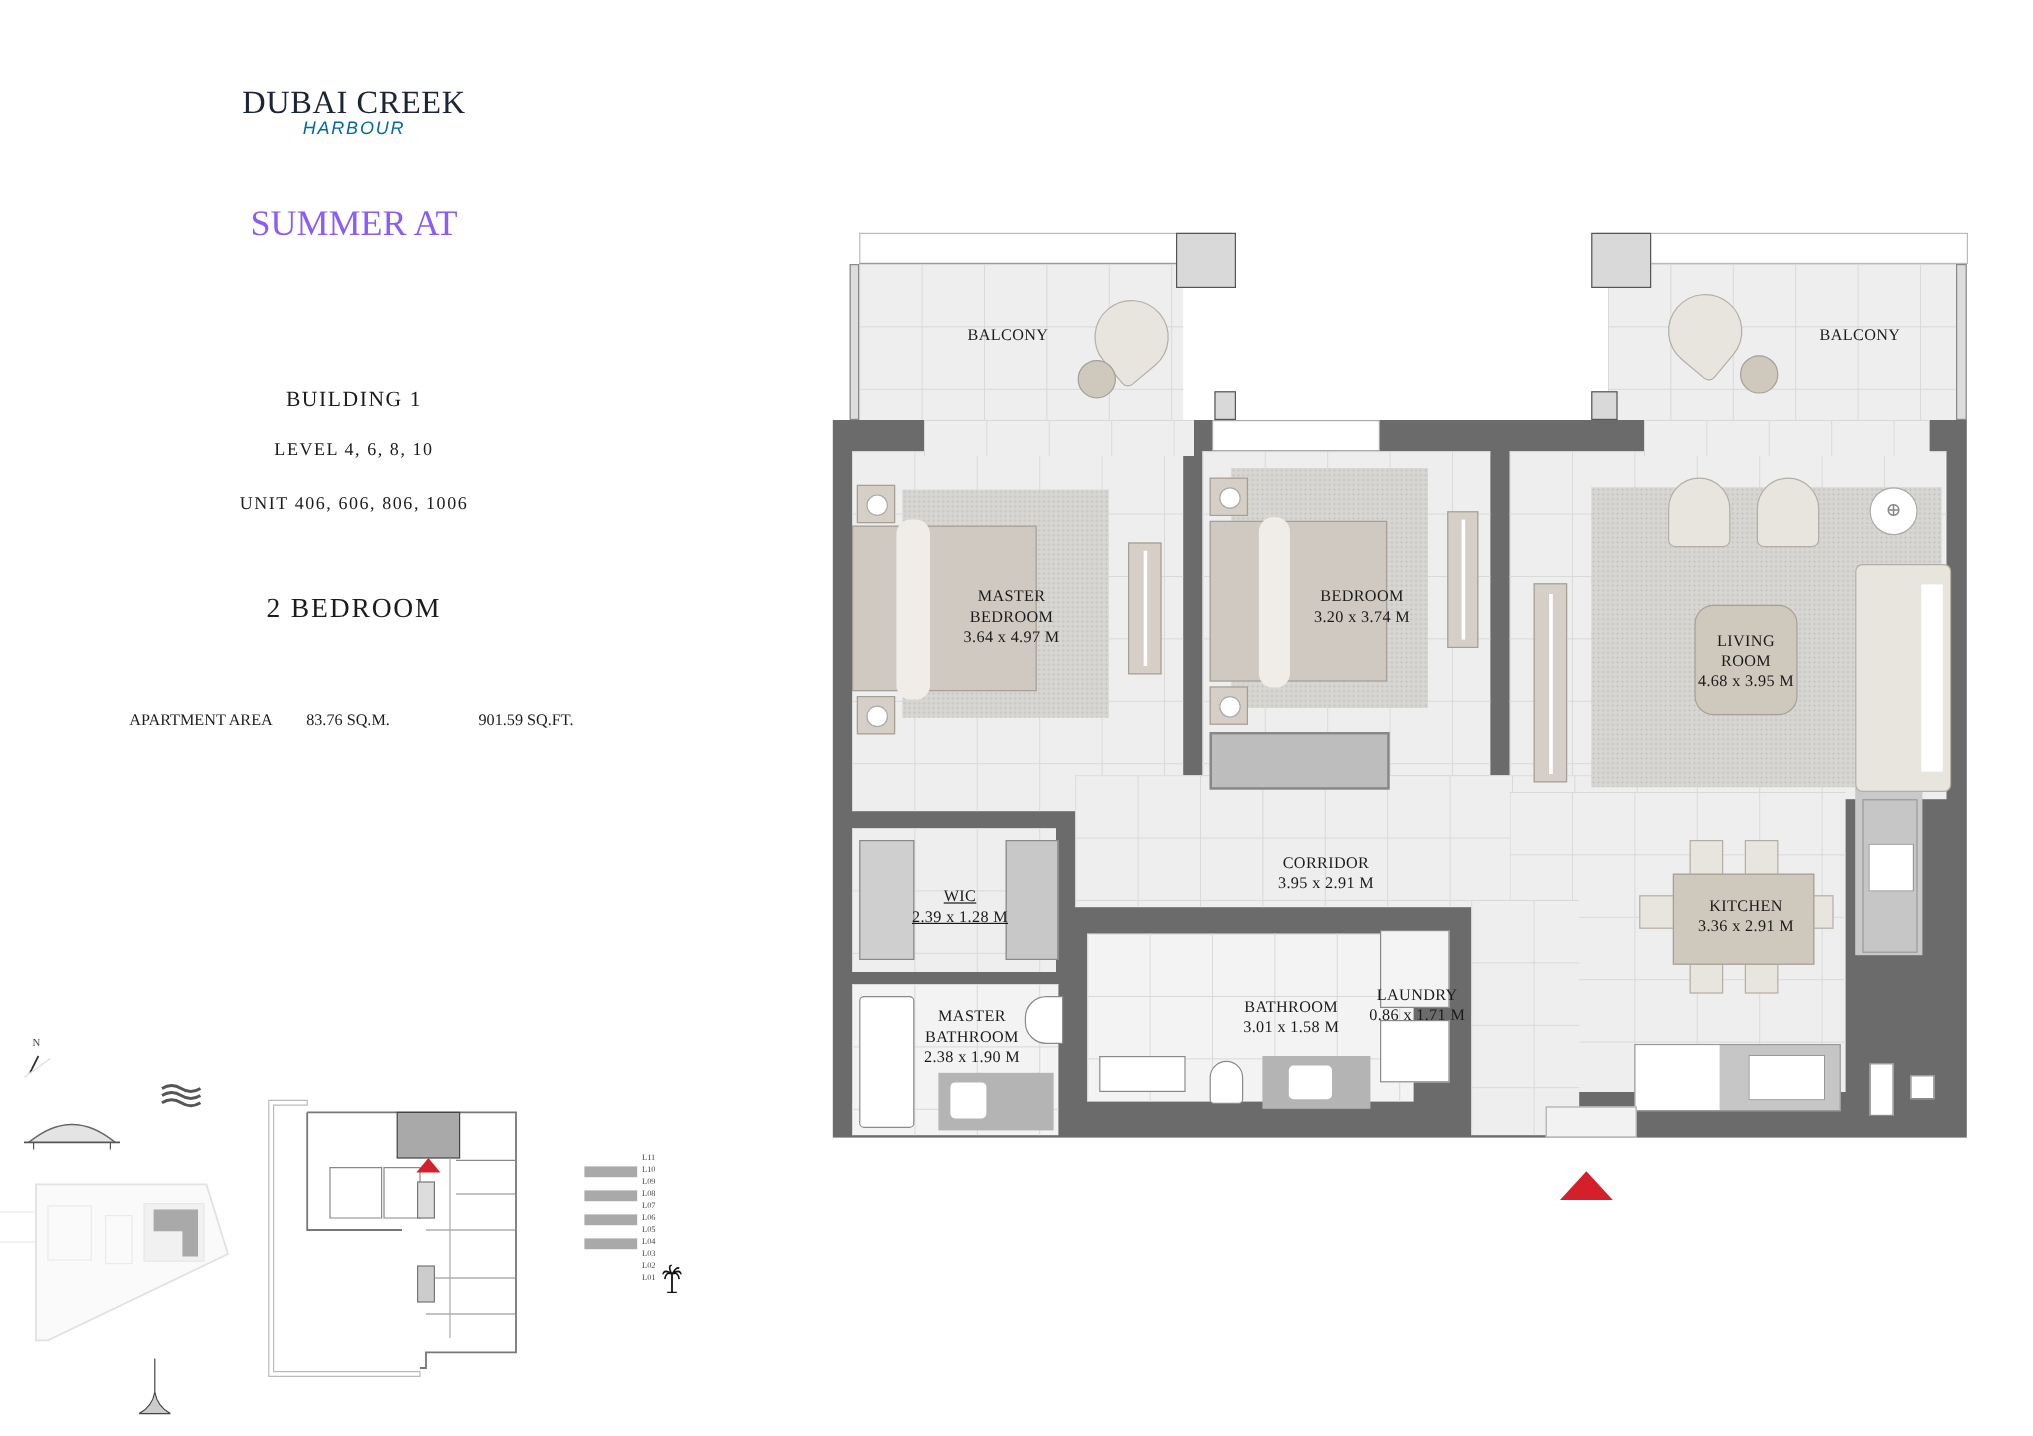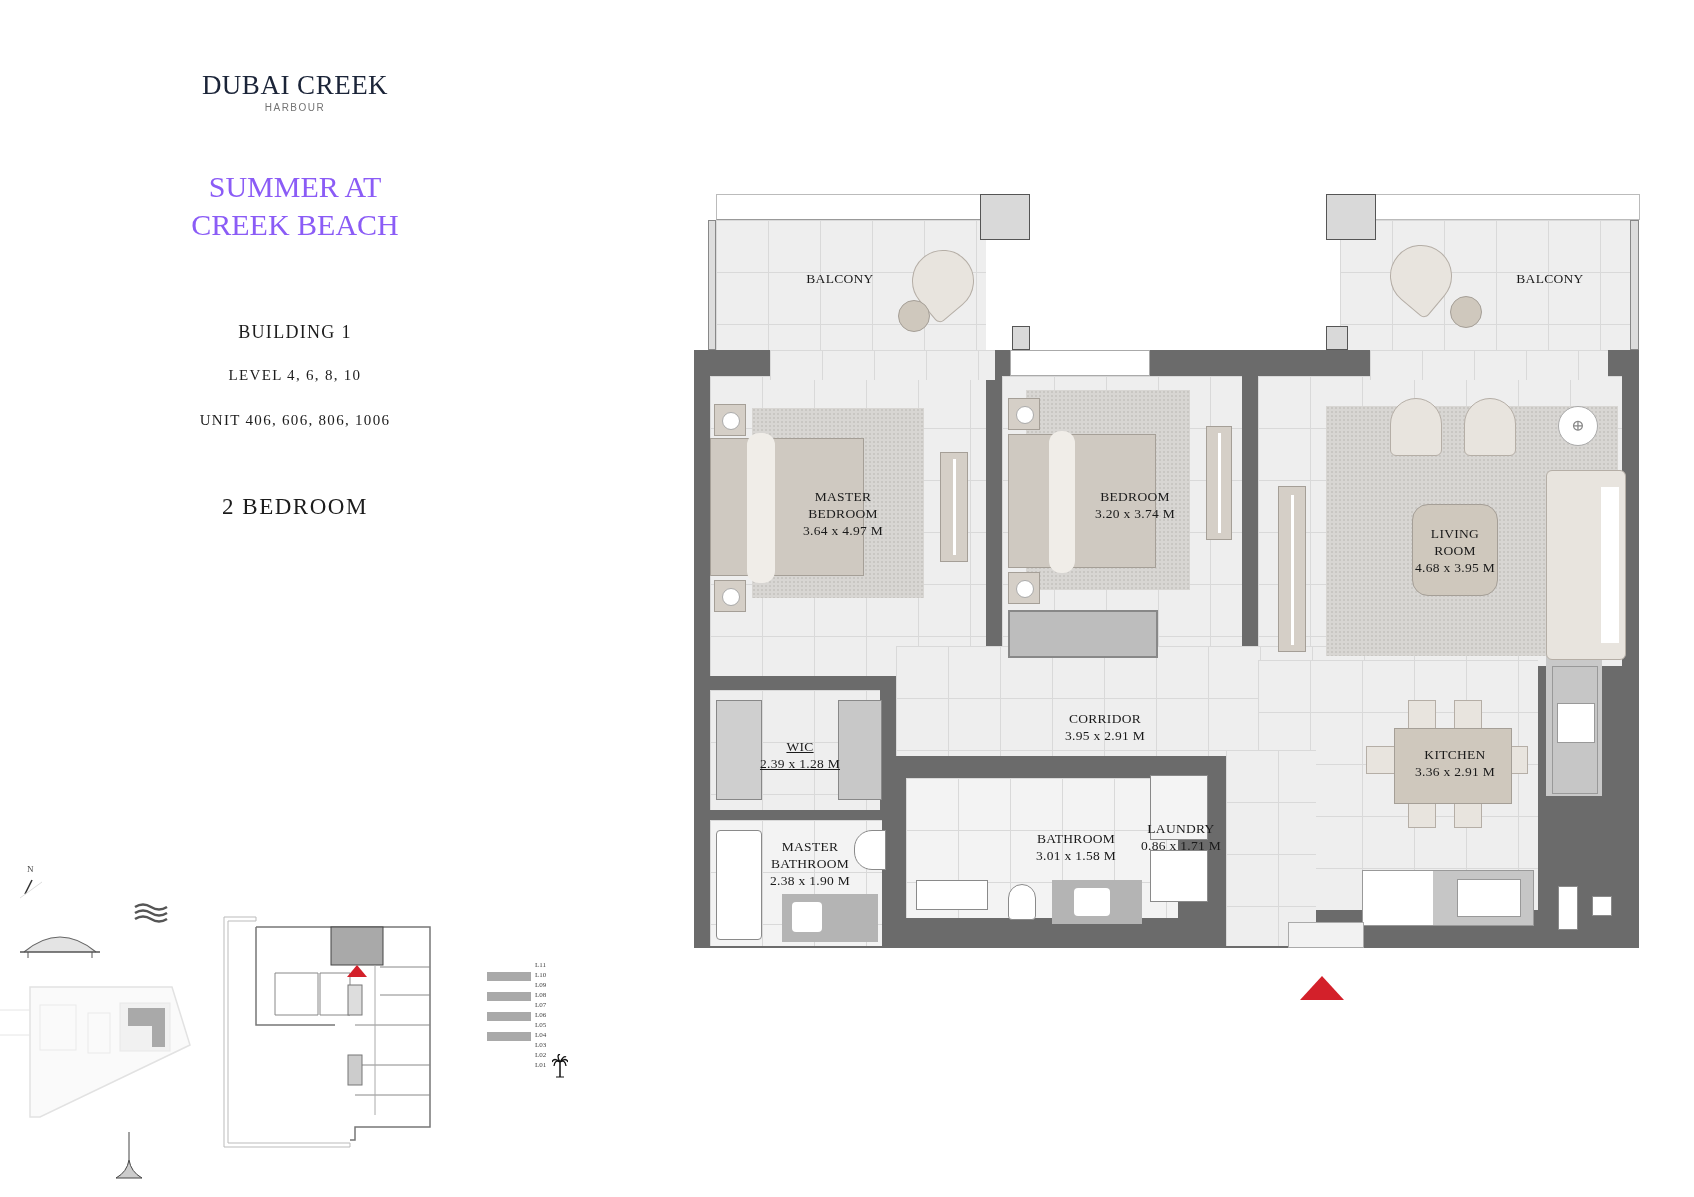--- a/index.html
+++ b/index.html
@@ -3,21 +3,21 @@
 <meta charset="utf-8">
 <style>
   * { box-sizing: border-box; margin: 0; padding: 0; }
   html, body { width: 1694px; height: 1197px; background: #ffffff; overflow: hidden; }
   body { position: relative; font-family: "Liberation Serif", "DejaVu Serif", serif; color: #1c1c1c; }
   .abs { position: absolute; }
 
   
   .brand { left: 160px; top: 70px; width: 270px; text-align: center; }
   .brand-main { font-size: 27px; letter-spacing: 0.5px; color: #1b2438; font-family: "Liberation Serif", serif; line-height: 30px; }
-  .brand-sub { font-family: "Liberation Sans", sans-serif; font-size: 10px; letter-spacing: 1.5px; color: #737373; line-height: 16px; }
+  .brand-sub { font-family: "Liberation Sans", sans-serif; font-size: 15px; letter-spacing: 1.5px; color: #0369a1; line-height: 16px; font-style: italic; }
   .project { left: 150px; top: 168px; width: 290px; text-align: center; font-size: 30px; line-height: 38px; color: #8b5cf6; }
   .meta1 { left: 150px; top: 322px; width: 290px; text-align: center; font-size: 18px; letter-spacing: 1.3px; }
   .meta2 { left: 150px; top: 367px; width: 290px; text-align: center; font-size: 15px; letter-spacing: 1.3px; }
   .meta3 { left: 150px; top: 412px; width: 290px; text-align: center; font-size: 15px; letter-spacing: 1.3px; }
   .unit-type { left: 150px; top: 494px; width: 290px; text-align: center; font-size: 23px; letter-spacing: 1.5px; }
 
   .area-table { left: 100px; top: 586px; width: 390px; border-collapse: collapse; font-size: 13.5px; }
   .area-table td { height: 28px; vertical-align: middle; }
   .area-table tr + tr td { border-top: 1.5px solid #555; }
   .area-table td.lbl { width: 135px; text-align: center; }
@@ -40,30 +40,34 @@
 </head>
 <body>
 
 <div class="abs brand">
   <div class="brand-main">DUBAI CREEK</div>
   <div class="brand-sub">HARBOUR</div>
 </div>
 
 <div class="abs project">
   <div>SUMMER AT</div>
-  <div>CREEK BEACH</div>
 </div>
 
 <div class="abs meta1">BUILDING 1</div>
 <div class="abs meta2">LEVEL 4, 6, 8, 10</div>
 <div class="abs meta3">UNIT 406, 606, 806, 1006</div>
 <div class="abs unit-type">2 BEDROOM</div>
 
 <table class="abs area-table">
   <tbody>
+      <tr>
+    <td class="lbl">APARTMENT AREA</td>
+    <td class="m">83.76 SQ.M.</td>
+    <td class="f">901.59 SQ.FT.</td>
+  </tr>
 </tbody>
   </table>
 
 <div class="abs" style="left:0; top:860px; width:600px; height:330px;">
 
   <div class="abs" style="left:14px; top:4px; width:30px; height:36px;">
     <span class="abs kp-text" style="left:13px; top:0; font-size:9px;">N</span>
     <svg width="30" height="36" style="position:absolute;left:0;top:0">
         <line x1="18" y1="16" x2="11" y2="30" stroke="#333" stroke-width="1.5"></line>
         <line x1="6" y1="34" x2="28" y2="18" stroke="#ddd" stroke-width="1"></line>

